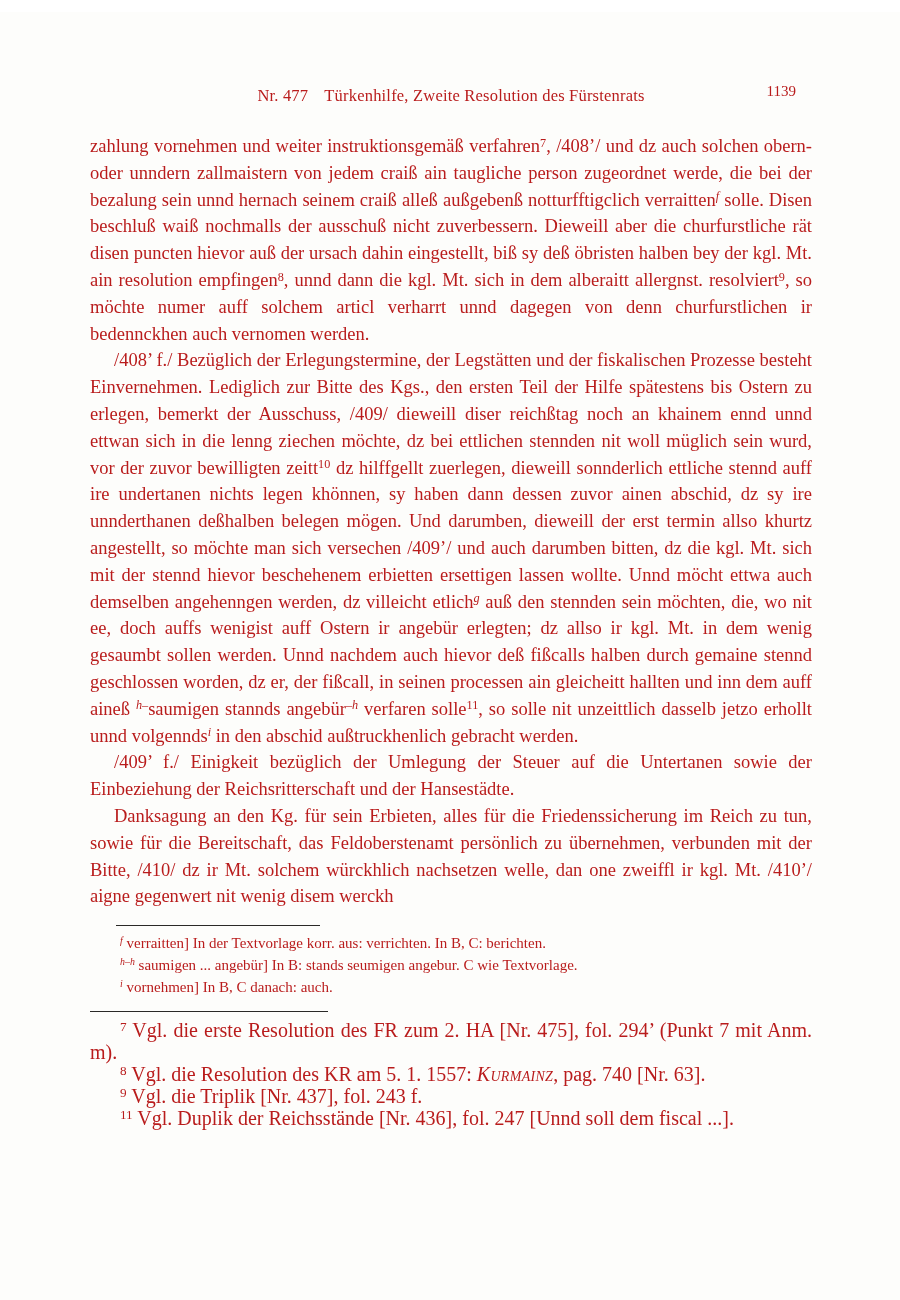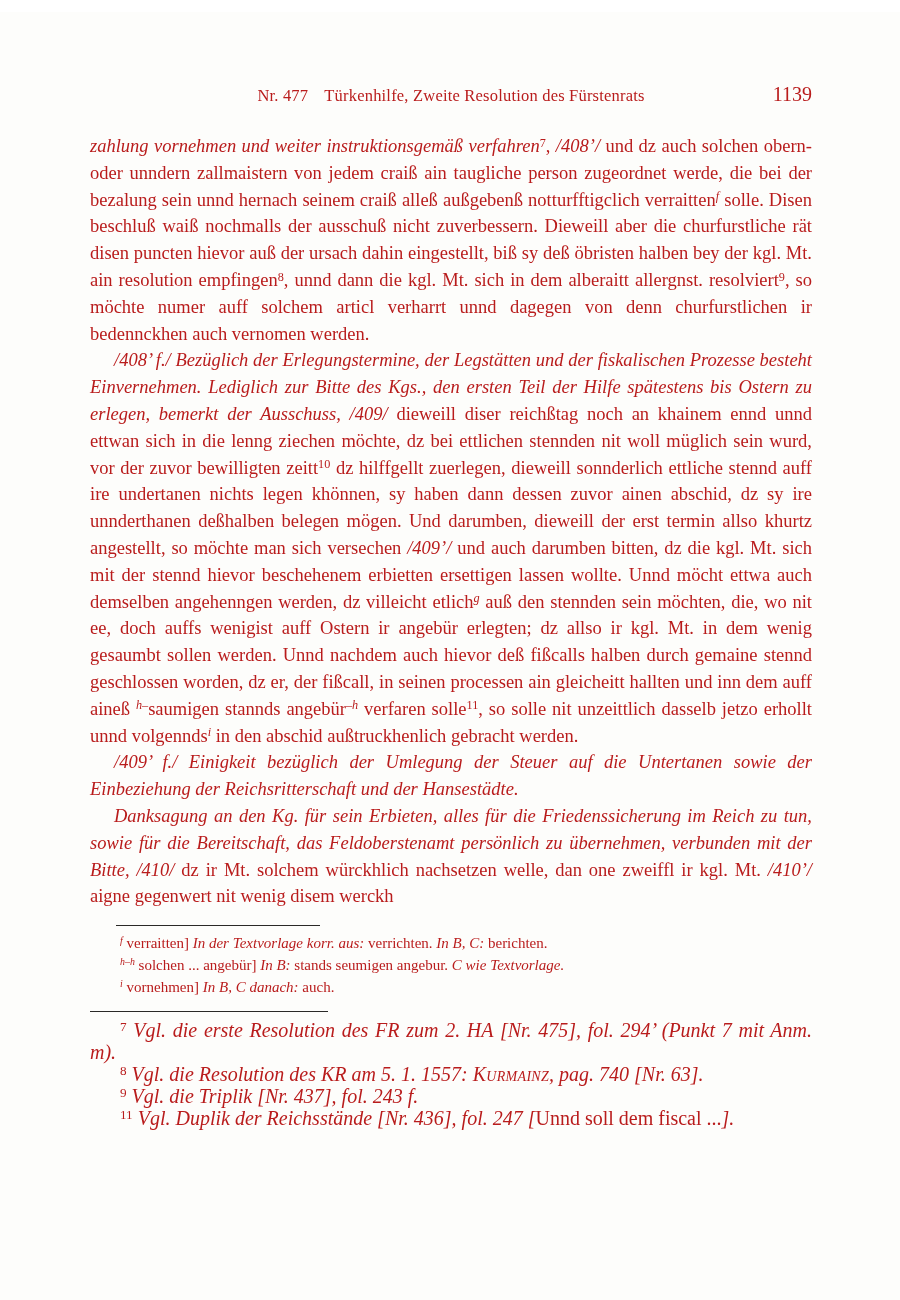--- a/index.html
+++ b/index.html
@@ -12,32 +12,32 @@
     color: #b91c1c;
     font-family: "Liberation Serif", "DejaVu Serif", serif;
     padding: 74px 88px 0 90px;
     position: relative;
     overflow: hidden;
   }
   
   .running-head { position: relative; height: 26px; font-size: 16.5px; }
   .rh-center { text-align: center; letter-spacing: 0.2px; }
   .rh-number { display: inline-block; margin-right: 16px; }
-  .rh-page { position: absolute; right: 0; top: -3px; font-size: 20px; }
+  .rh-page { position: absolute; right: 16px; top: -3px; font-size: 15px; }
   
   .body-text {
     margin-top: 21px;
     font-size: 18.5px;
     line-height: 26.8px;
     text-align: justify;
     hyphens: auto;
   }
   .body-text p { margin: 0; }
   .body-text p.indent { text-indent: 24px; }
-  .it { font-style: italic; }
+  .it { }
   .rm { font-style: normal; }
   .sc { font-style: italic; font-variant: small-caps; letter-spacing: 0.3px; }
   sup {
     font-size: 66%;
     line-height: 0;
     vertical-align: baseline;
     position: relative;
     top: -0.45em;
   }
   sup.it { font-style: italic; }
@@ -72,21 +72,21 @@
       <p><span class="it">zahlung vornehmen und weiter instruktionsgemäß verfahren</span><sup class="rm">7</sup><span class="rm">, </span><span class="it">/408’/</span><span class="rm"> und dz auch solchen obern- oder unndern zallmaistern von jedem craiß ain taugliche person zugeordnet werde, die bei der bezalung sein unnd hernach seinem craiß alleß außgebenß notturfftigclich verraitten</span><sup class="it">f</sup><span class="rm"> solle. Disen beschluß waiß nochmalls der ausschuß nicht zuverbessern. Dieweill aber die churfurstliche rät disen puncten hievor auß der ursach dahin eingestellt, biß sy deß öbristen halben bey der kgl. Mt. ain resolution empfingen</span><sup class="rm">8</sup><span class="rm">, unnd dann die kgl. Mt. sich in dem alberaitt allergnst. resolviert</span><sup class="rm">9</sup><span class="rm">, so möchte numer auff solchem articl verharrt unnd dagegen von denn churfurstlichen ir bedennckhen auch vernomen werden.</span></p>
       <p class="indent"><span class="it">/408’ f./ Bezüglich der Erlegungstermine, der Legstätten und der fiskalischen Prozesse besteht Einvernehmen. Lediglich zur Bitte des Kgs., den ersten Teil der Hilfe spätestens bis Ostern zu erlegen, bemerkt der Ausschuss, /409/</span><span class="rm"> dieweill diser reichßtag noch an khainem ennd unnd ettwan sich in die lenng ziechen möchte, dz bei ettlichen stennden nit woll müglich sein wurd, vor der zuvor bewilligten zeitt</span><sup class="rm">10</sup><span class="rm"> dz hilffgellt zuerlegen, dieweill sonnderlich ettliche stennd auff ire undertanen nichts legen khönnen, sy haben dann dessen zuvor ainen abschid, dz sy ire unnderthanen deßhalben belegen mögen. Und darumben, dieweill der erst termin allso khurtz angestellt, so möchte man sich versechen </span><span class="it">/409’/</span><span class="rm"> und auch darumben bitten, dz die kgl. Mt. sich mit der stennd hievor beschehenem erbietten ersettigen lassen wollte. Unnd möcht ettwa auch demselben angehenngen werden, dz villeicht etlich</span><sup class="it">g</sup><span class="rm"> auß den stennden sein möchten, die, wo nit ee, doch auffs wenigist auff Ostern ir angebür erlegten; dz allso ir kgl. Mt. in dem wenig gesaumbt sollen werden. Unnd nachdem auch hievor deß fißcalls halben durch gemaine stennd geschlossen worden, dz er, der fißcall, in seinen processen ain gleicheitt hallten und inn dem auff aineß </span><sup class="it">h–</sup><span class="rm">saumigen stannds angebür</span><sup class="it">–h</sup><span class="rm"> verfaren solle</span><sup class="rm">11</sup><span class="rm">, so solle nit unzeittlich dasselb jetzo erhollt unnd volgennds</span><sup class="it">i</sup><span class="rm"> in den abschid außtruckhenlich gebracht werden.</span></p>
       <p class="indent"><span class="it">/409’ f./ Einigkeit bezüglich der Umlegung der Steuer auf die Untertanen sowie der Einbeziehung der Reichsritterschaft und der Hansestädte.</span></p>
       <p class="indent"><span class="it">Danksagung an den Kg. für sein Erbieten, alles für die Friedenssicherung im Reich zu tun, sowie für die Bereitschaft, das Feldoberstenamt persönlich zu übernehmen, verbunden mit der Bitte, /410/</span><span class="rm"> dz ir Mt. solchem würckhlich nachsetzen welle, dan one zweiffl ir kgl. Mt. </span><span class="it">/410’/</span><span class="rm"> aigne gegenwert nit wenig disem werckh</span></p>
     </main>
 
   <section class="apparatus">
     <hr class="rule">
     <div>
         <p><sup class="it">f</sup><span class="rm"> verraitten] </span><span class="it">In der Textvorlage korr. aus:</span><span class="rm"> verrichten. </span><span class="it">In B, C:</span><span class="rm"> berichten.</span></p>
-        <p><sup class="it">h–h</sup><span class="rm"> solchen ... angebür] </span><span class="it">In B:</span><span class="rm"> stands seumigen angebur. </span><span class="it">C wie Textvorlage.</span></p>
+        <p><sup class="it">h–h</sup><span class="rm"> saumigen ... angebür] </span><span class="it">In B:</span><span class="rm"> stands seumigen angebur. </span><span class="it">C wie Textvorlage.</span></p>
         <p><sup class="it">i</sup><span class="rm"> vornehmen] </span><span class="it">In B, C danach:</span><span class="rm"> auch.</span></p>
       </div>
   </section>
 
   <section class="footnotes">
     <hr class="rule">
     <div>
         <p><sup class="rm">7</sup><span class="it"> Vgl. die erste Resolution des FR zum 2. HA [Nr. 475], fol. 294’ (Punkt 7 mit Anm. m).</span></p>
         <p><sup class="rm">8</sup><span class="it"> Vgl. die Resolution des KR am 5. 1. 1557: </span><span class="sc">Kurmainz</span><span class="it">, pag. 740 [Nr. 63].</span></p>
         <p><sup class="rm">9</sup><span class="it"> Vgl. die Triplik [Nr. 437], fol. 243 f.</span></p>

